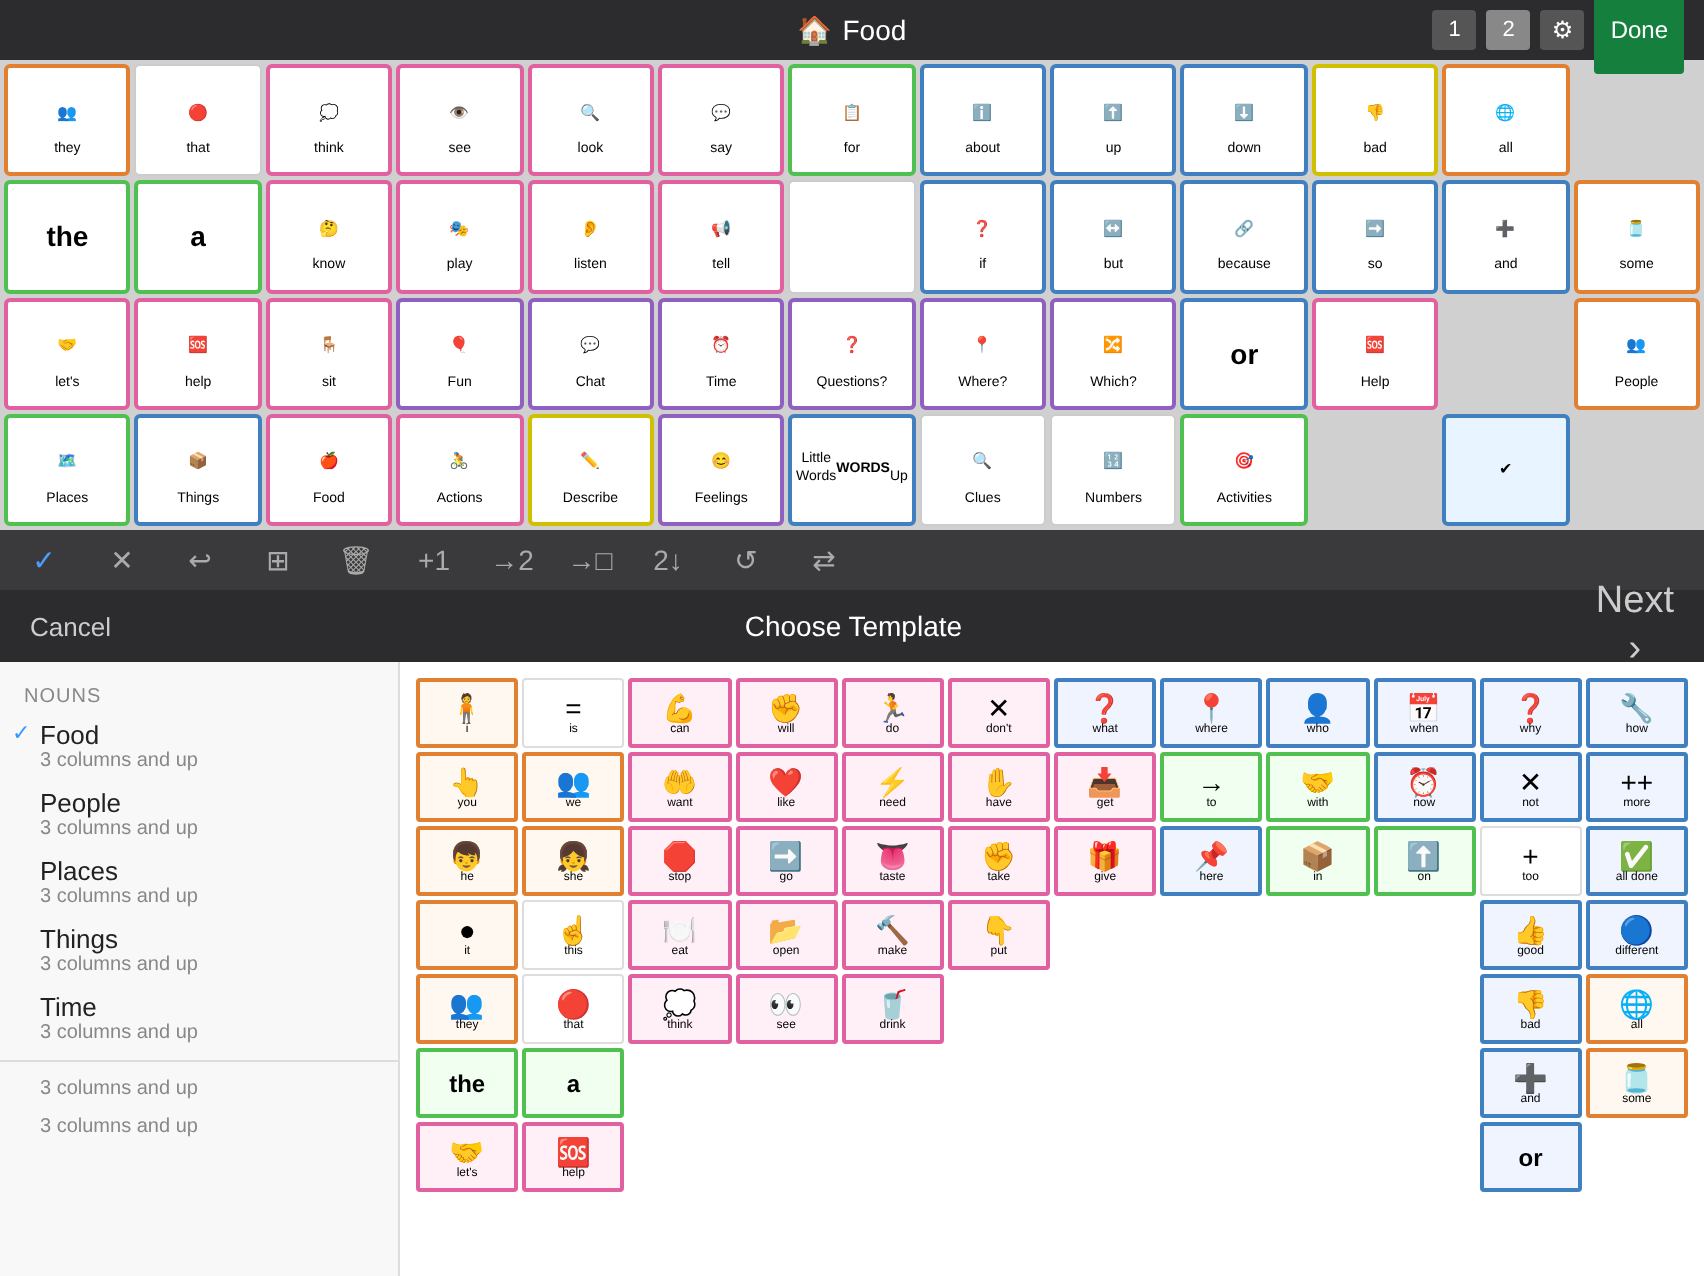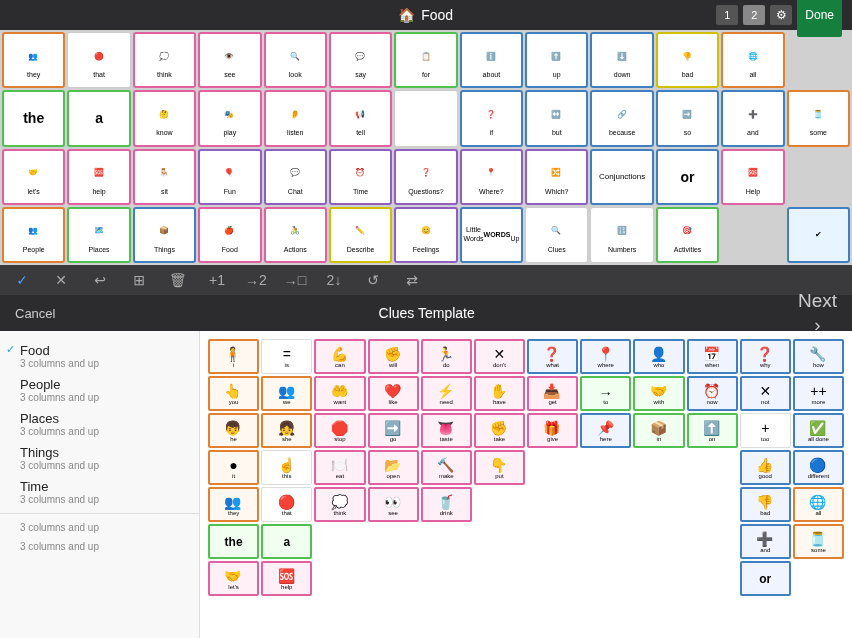--- a/index.html
+++ b/index.html
@@ -394,23 +394,20 @@
       <div class="small-img">❓</div>
         <div class="cell-label">Questions?</div>
     </div>
     <div class="vocab-cell purple-border">
       <div class="small-img">📍</div>
         <div class="cell-label">Where?</div>
     </div>
     <div class="vocab-cell purple-border">
       <div class="small-img">🔀</div>
         <div class="cell-label">Which?</div>
-    </div>
-    <div class="vocab-cell blue-border">
-      <div class="small-img" style="font-size:8px;">Conjunctions</div>
     </div>
     <div class="vocab-cell blue-border">
       <div class="small-img" style="font-size:14px;font-weight:bold;">or</div>
     </div>
     <div class="vocab-cell pink-border">
       <div class="small-img">🆘</div>
         <div class="cell-label">Help</div>
     </div>
     <div class="vocab-cell" style="border:none;background:transparent;"></div>
 
@@ -475,30 +472,31 @@
   <button class="toolbar-btn">→□</button>
   <button class="toolbar-btn">2↓</button>
   <button class="toolbar-btn">↺</button>
   <button class="toolbar-btn">⇄</button>
 </div>
 
 <div class="bottom-panel">
 
   <div class="template-header">
     <button class="template-cancel">Cancel</button>
-    <span class="template-title">Clues Template</span>
+    <span class="template-title">Choose Template</span>
     <button class="template-next">
       <span>Next</span>
       <span>›</span>
     </button>
   </div>
 
   <div class="template-content">
 
     <div class="sidebar">
+      <div class="sidebar-section-label">NOUNS</div>
       <div class="sidebar-item active">
         <div class="sidebar-item-name">Food</div>
         <div class="sidebar-item-sub">3 columns and up</div>
       </div>
       <div class="sidebar-item">
         <div class="sidebar-item-name">People</div>
         <div class="sidebar-item-sub">3 columns and up</div>
       </div>
       <div class="sidebar-item">
         <div class="sidebar-item-name">Places</div>

